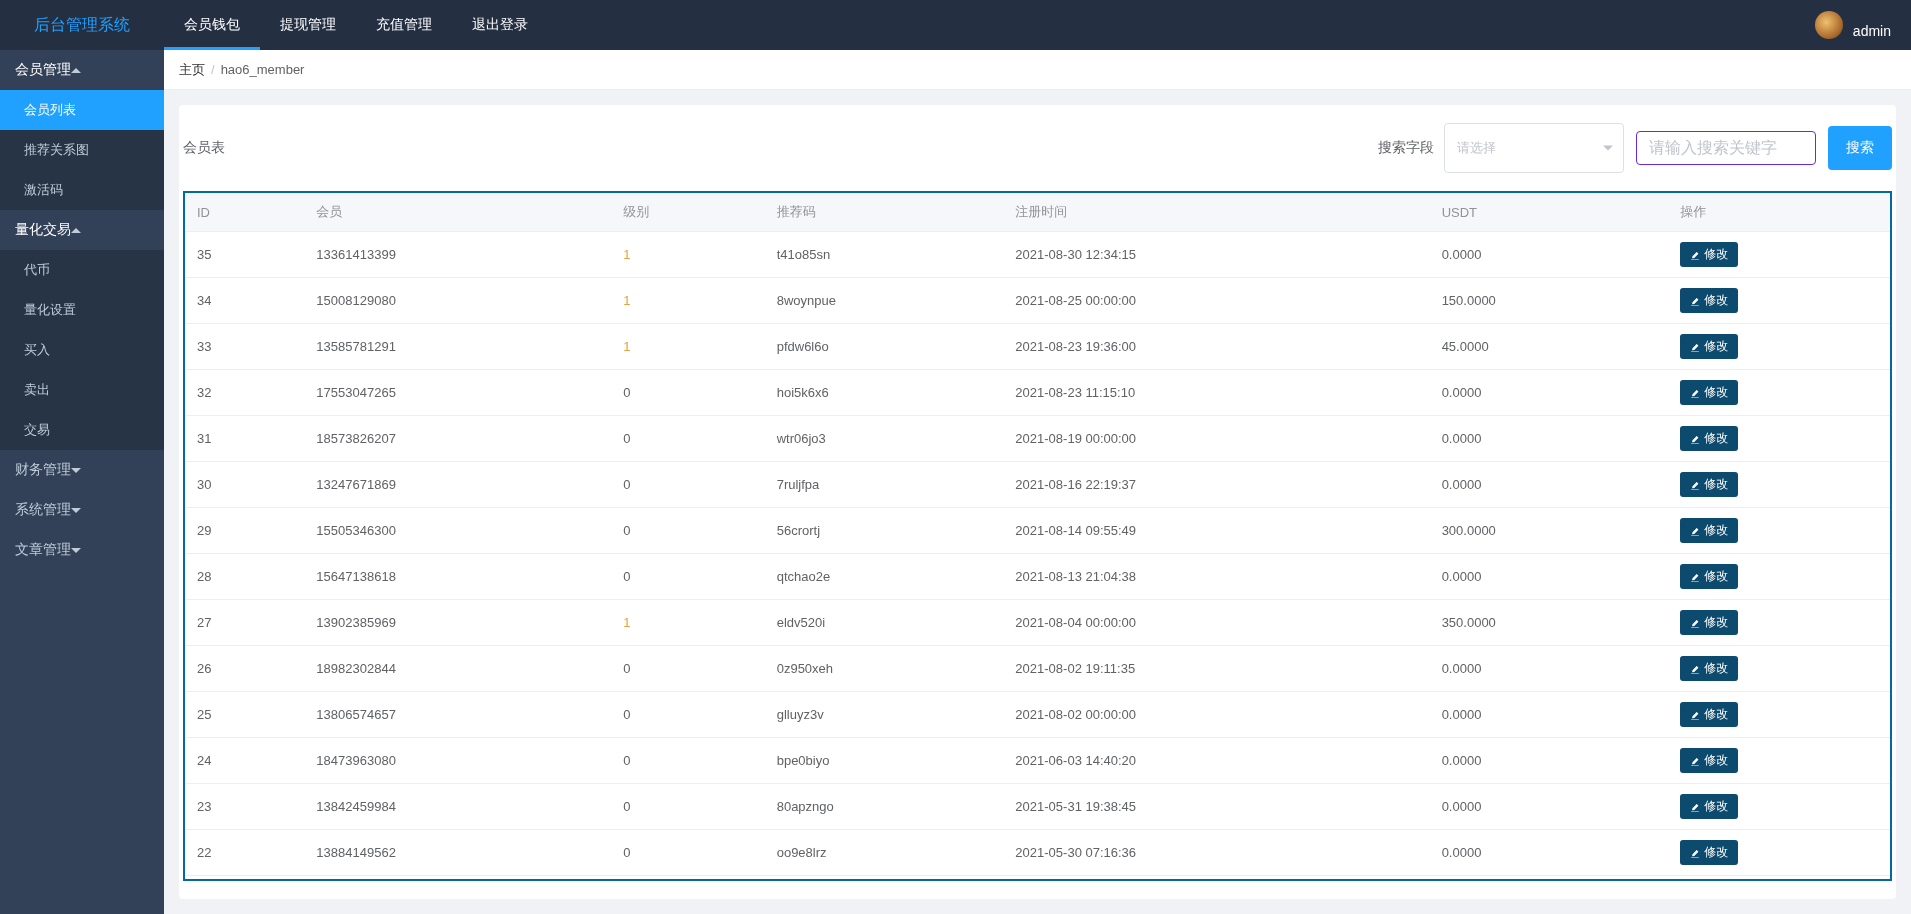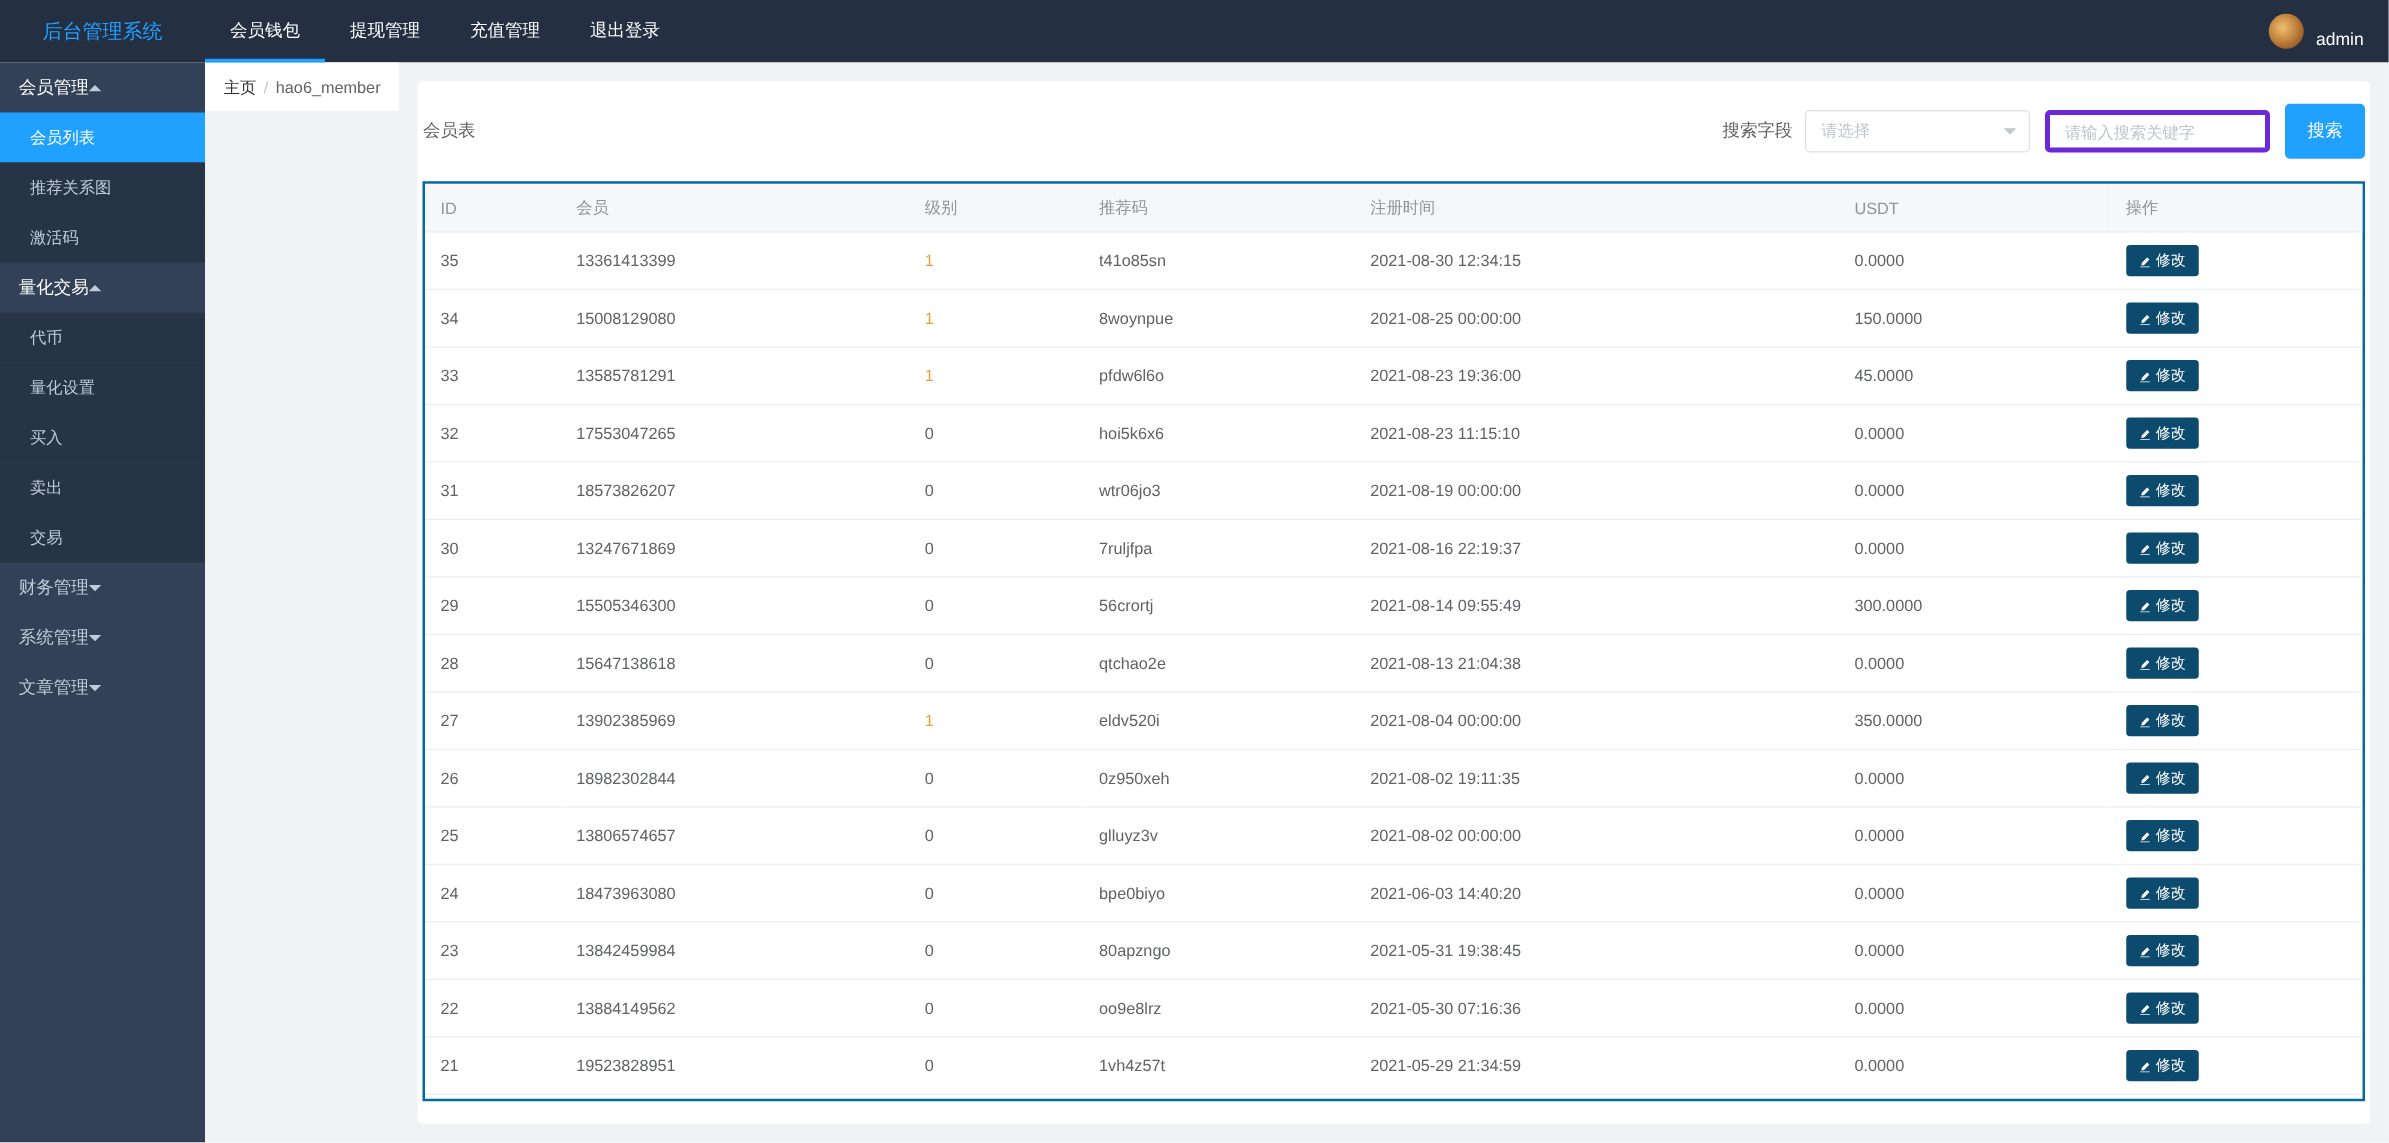--- a/index.html
+++ b/index.html
@@ -102,21 +102,21 @@
   }
   .arrow {
     width: 0; height: 0;
     border-left: 5px solid transparent;
     border-right: 5px solid transparent;
   }
   .arrow.up { border-bottom: 5px solid #bfcbd9; }
   .arrow.down { border-top: 5px solid #bfcbd9; }
 
   
-  .main { flex: 1; display: flex; flex-direction: row; min-width: 0; background: #f0f2f5; }
+  .main { flex: 1; display: flex; flex-direction: column; min-width: 0; background: #f0f2f5; }
   .breadcrumb {
     height: 40px;
     background: #fff;
     display: flex;
     align-items: center;
     padding: 0 15px;
     font-size: 13px;
     color: #606266;
     border-bottom: 1px solid #ebeef5;
   }
@@ -136,21 +136,21 @@
   .panel-header {
     display: flex;
     align-items: center;
     margin-bottom: 18px;
   }
   .panel-title { font-size: 14px; color: #606266; }
   .panel-header .spacer { flex: 1; }
   .field-label { font-size: 14px; color: #606266; margin-right: 10px; }
   .select {
     width: 180px;
-    height: 34px;
+    height: 50px;
     border: 1px solid #dcdfe6;
     border-radius: 4px;
     padding: 0 30px 0 12px;
     color: #c0c4cc;
     display: flex;
     align-items: center;
     position: relative;
     font-size: 13px;
     margin-right: 12px;
     cursor: pointer;
@@ -162,24 +162,24 @@
     top: 50%;
     transform: translateY(-50%);
     width: 0; height: 0;
     border-left: 5px solid transparent;
     border-right: 5px solid transparent;
     border-top: 5px solid #c0c4cc;
   }
   .text-input {
     width: 180px;
     height: 34px;
-    border: 4px solid #6d28d9;
+    border: 1px solid #6d28d9;
     border-radius: 4px;
     padding: 0 12px;
-    font-size: 13px;
+    font-size: 16px;
     margin-right: 12px;
     outline: none;
     font-family: inherit;
   }
   .text-input::placeholder { color: #c0c4cc; }
   .btn-primary {
     height: 44px;
     padding: 0 18px;
     background: #20a0ff;
     color: #fff;

